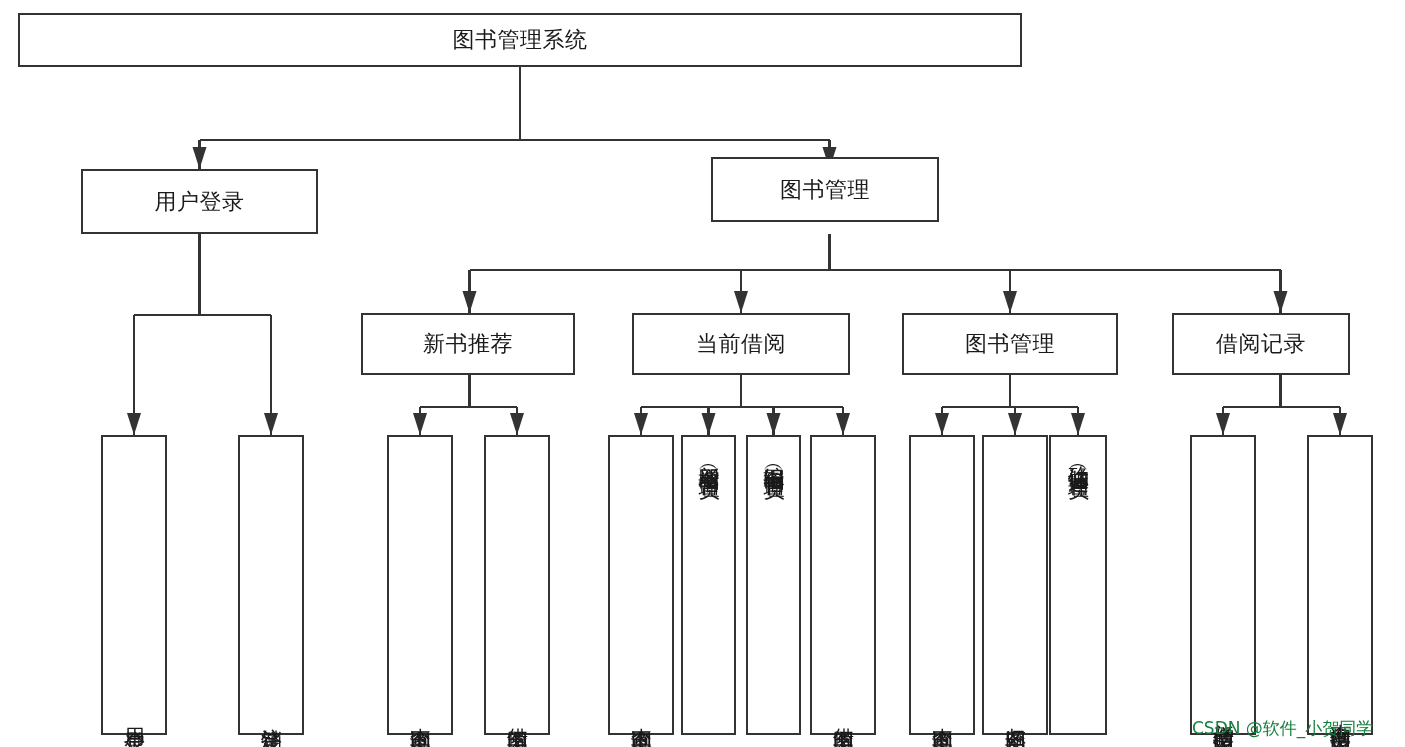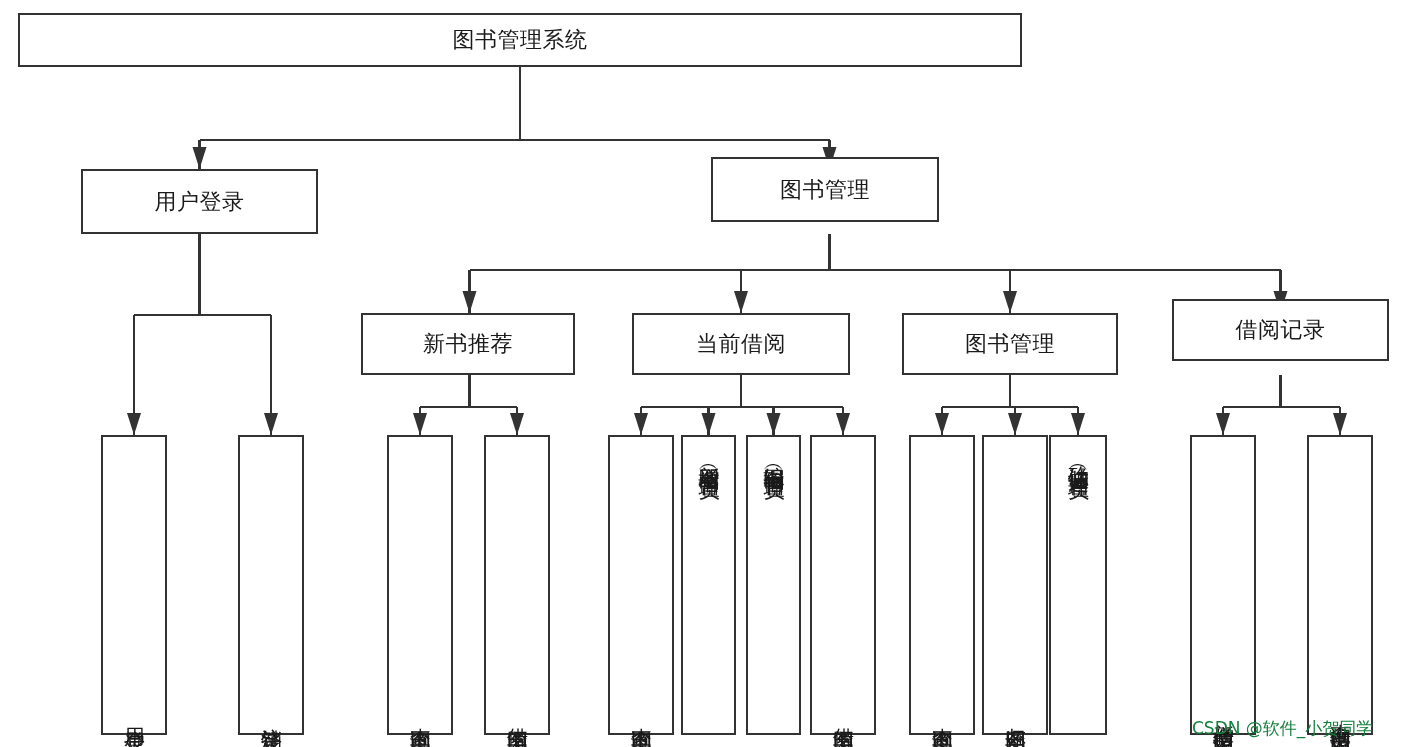--- a/index.html
+++ b/index.html
@@ -144,21 +144,21 @@
       </div>
       <div class="node horiz" style="left: 361px; top: 313px; width: 214px; height: 62px;">
         <span class="node-label">新书推荐</span>
       </div>
       <div class="node horiz" style="left: 632px; top: 313px; width: 218px; height: 62px;">
         <span class="node-label">当前借阅</span>
       </div>
       <div class="node horiz" style="left: 902px; top: 313px; width: 216px; height: 62px;">
         <span class="node-label">图书管理</span>
       </div>
-      <div class="node horiz" style="left: 1172px; top: 299px; width: 217px; height: 62px;">
+      <div class="node horiz" style="left: 1172px; top: 313px; width: 178px; height: 62px;">
         <span class="node-label">借阅记录</span>
       </div>
       <div class="node vert" style="left: 101px; top: 435px; width: 66px; height: 300px;">
         <span class="vert-label">用户登录</span>
       </div>
       <div class="node vert" style="left: 238px; top: 435px; width: 66px; height: 300px;">
         <span class="vert-label">注销登录</span>
       </div>
       <div class="node vert" style="left: 387px; top: 435px; width: 66px; height: 300px;">
         <span class="vert-label">查询图书</span>

